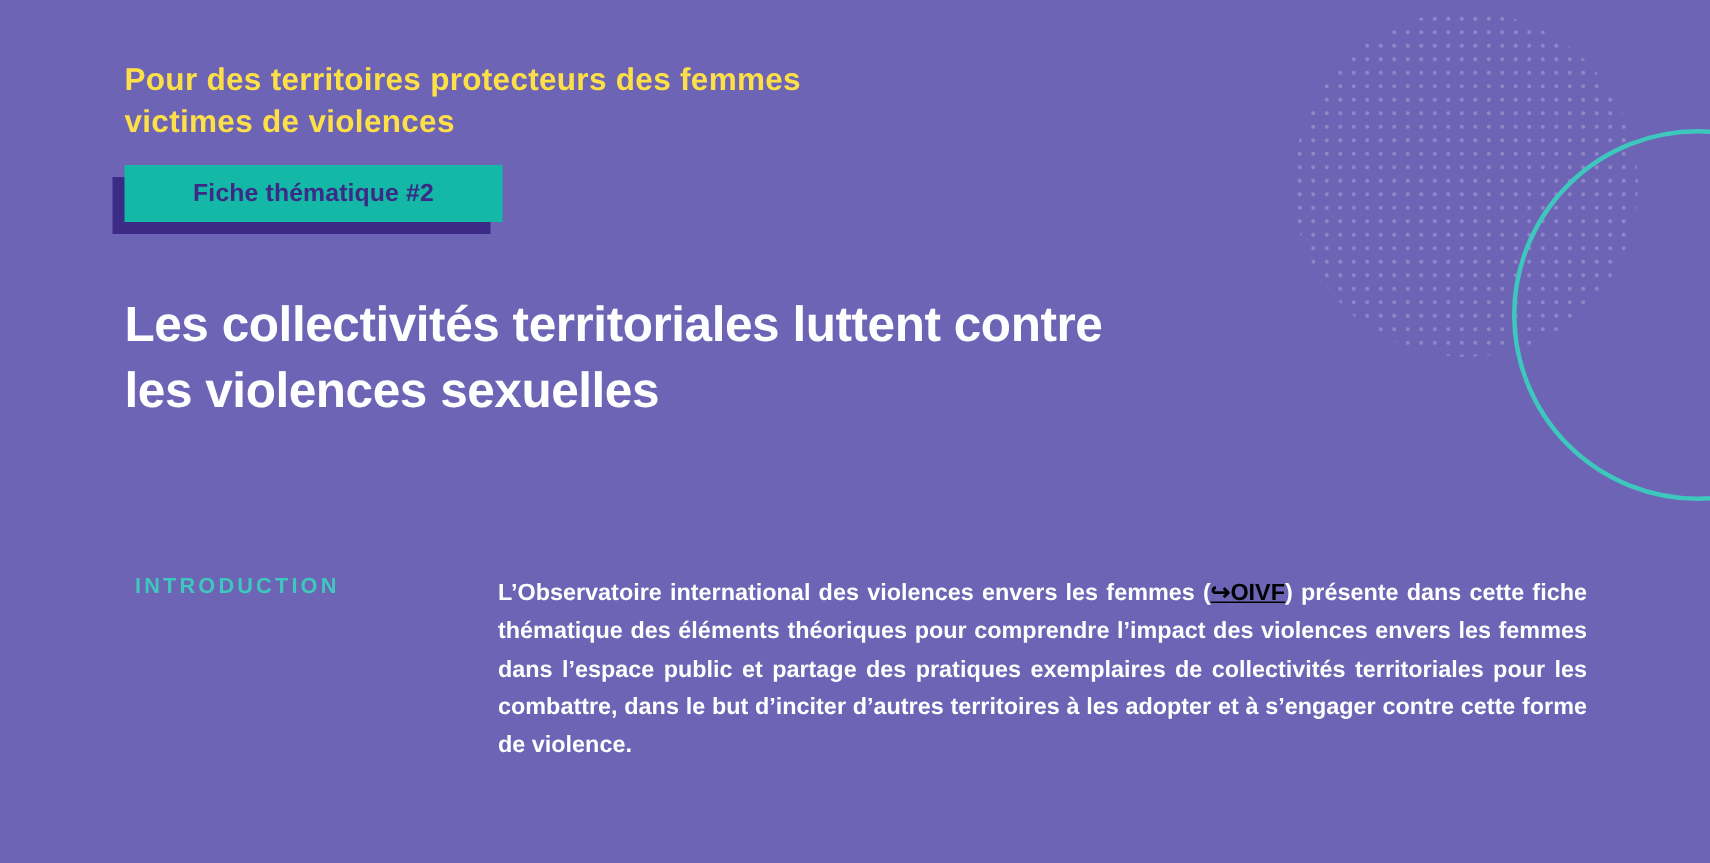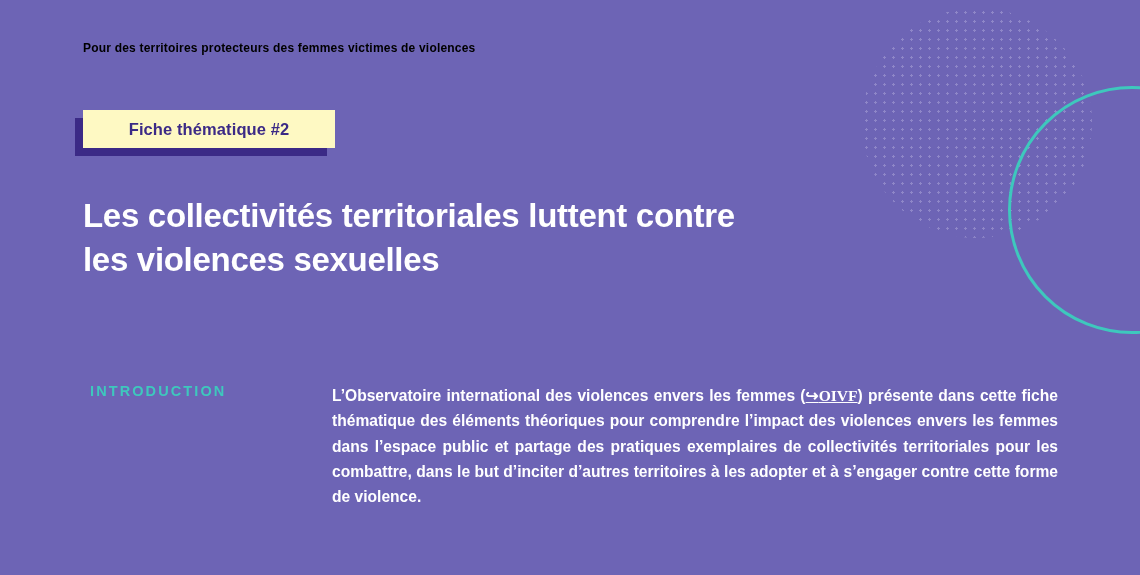--- a/index.html
+++ b/index.html
@@ -49,22 +49,22 @@
   .content {
     position: relative;
     z-index: 3;
   }
 
   .eyebrow {
     position: absolute;
     left: 83px;
     top: 40px;
     width: 520px;
-    color: #000000;
-    font-size: 12px;
+    color: #fde047;
+    font-size: 21px;
     font-weight: bold;
     line-height: 1.35;
     letter-spacing: 0.2px;
   }
 
   .badge-wrap {
     position: absolute;
     left: 75px;
     top: 110px;
   }
@@ -75,21 +75,21 @@
     width: 252px;
     height: 38px;
     background: #3b2a86;
   }
   .badge {
     position: absolute;
     left: 8px;
     top: 0px;
     width: 252px;
     height: 38px;
-    background: #fef9c3;
+    background: #14b8a6;
     box-sizing: border-box;
     display: flex;
     align-items: center;
     justify-content: center;
   }
   .badge span {
     color: #3b2a86;
     font-size: 16.5px;
     font-weight: bold;
     letter-spacing: 0.1px;
@@ -123,24 +123,23 @@
     left: 332px;
     top: 383px;
     width: 726px;
     color: #ffffff;
     font-size: 15.6px;
     font-weight: bold;
     line-height: 1.62;
     text-align: justify;
   }
   .intro-body .link {
-    color: #ffffff;
+    color: #000000;
     text-decoration: underline;
     font-weight: bold;
-    font-family: Liberation Serif, serif;
   }
   .intro-body .arrow {
     font-weight: bold;
   }
 </style>
 </head>
 <body>
 
 <div class="page">
 

